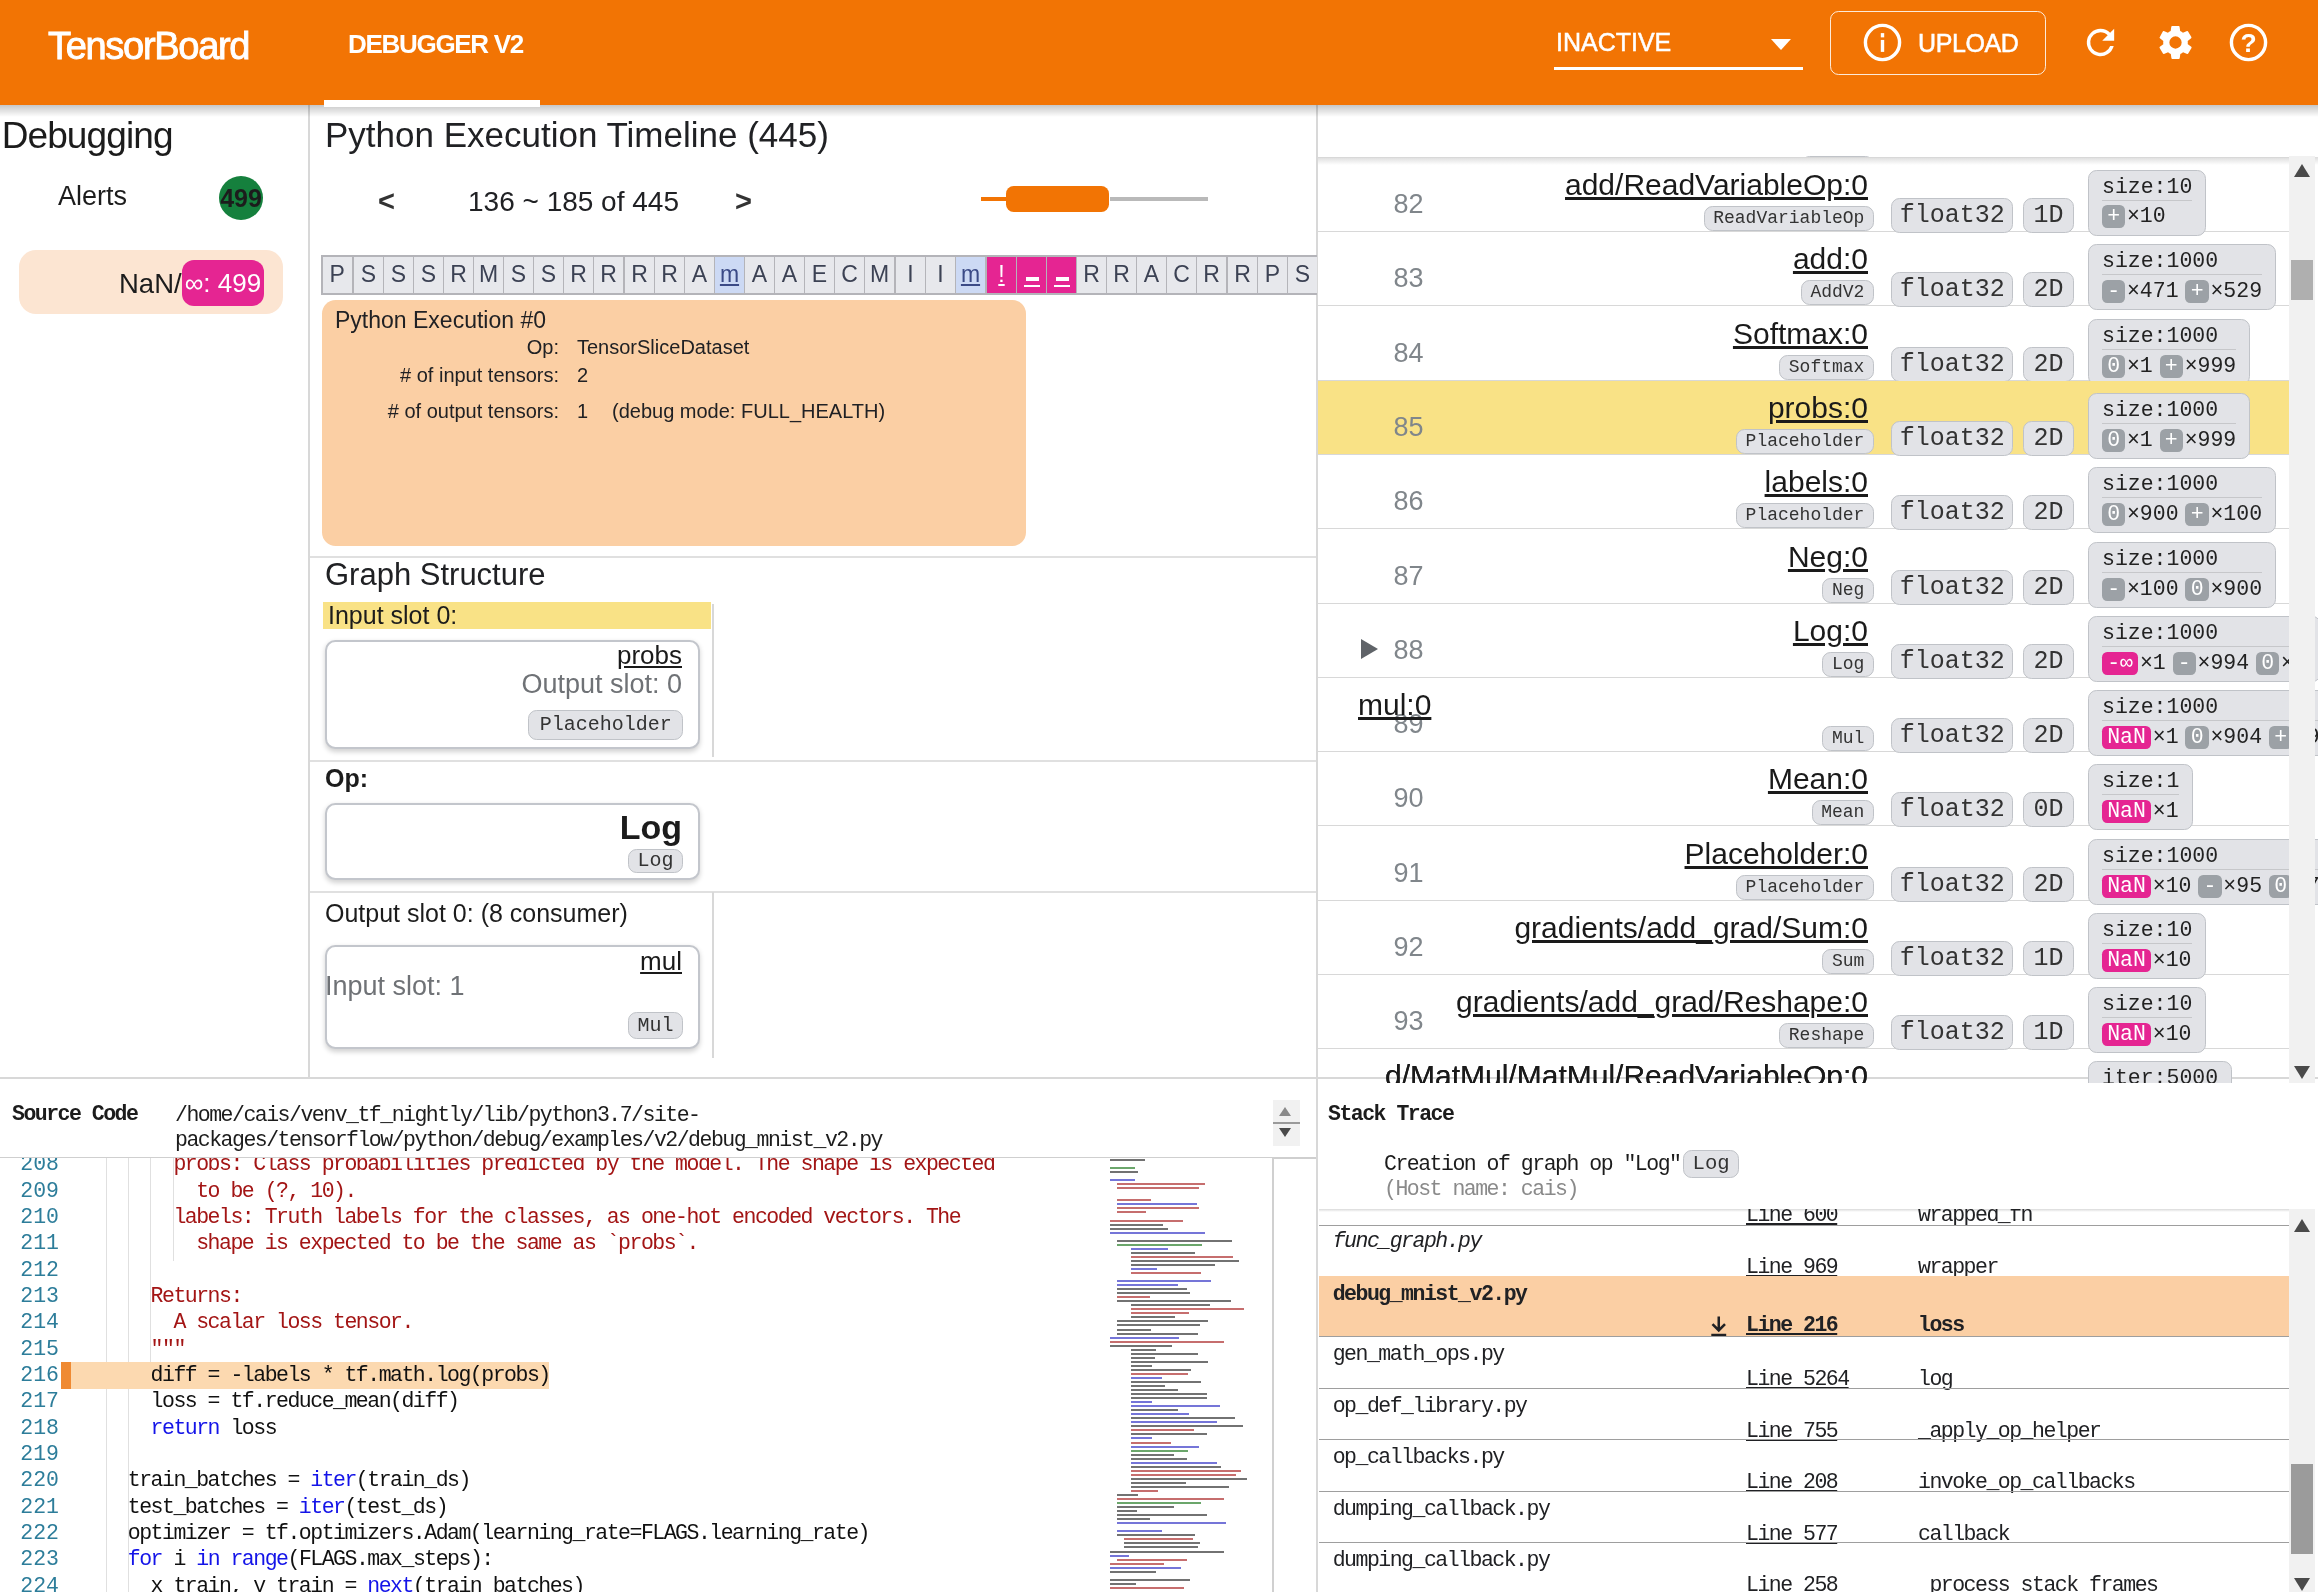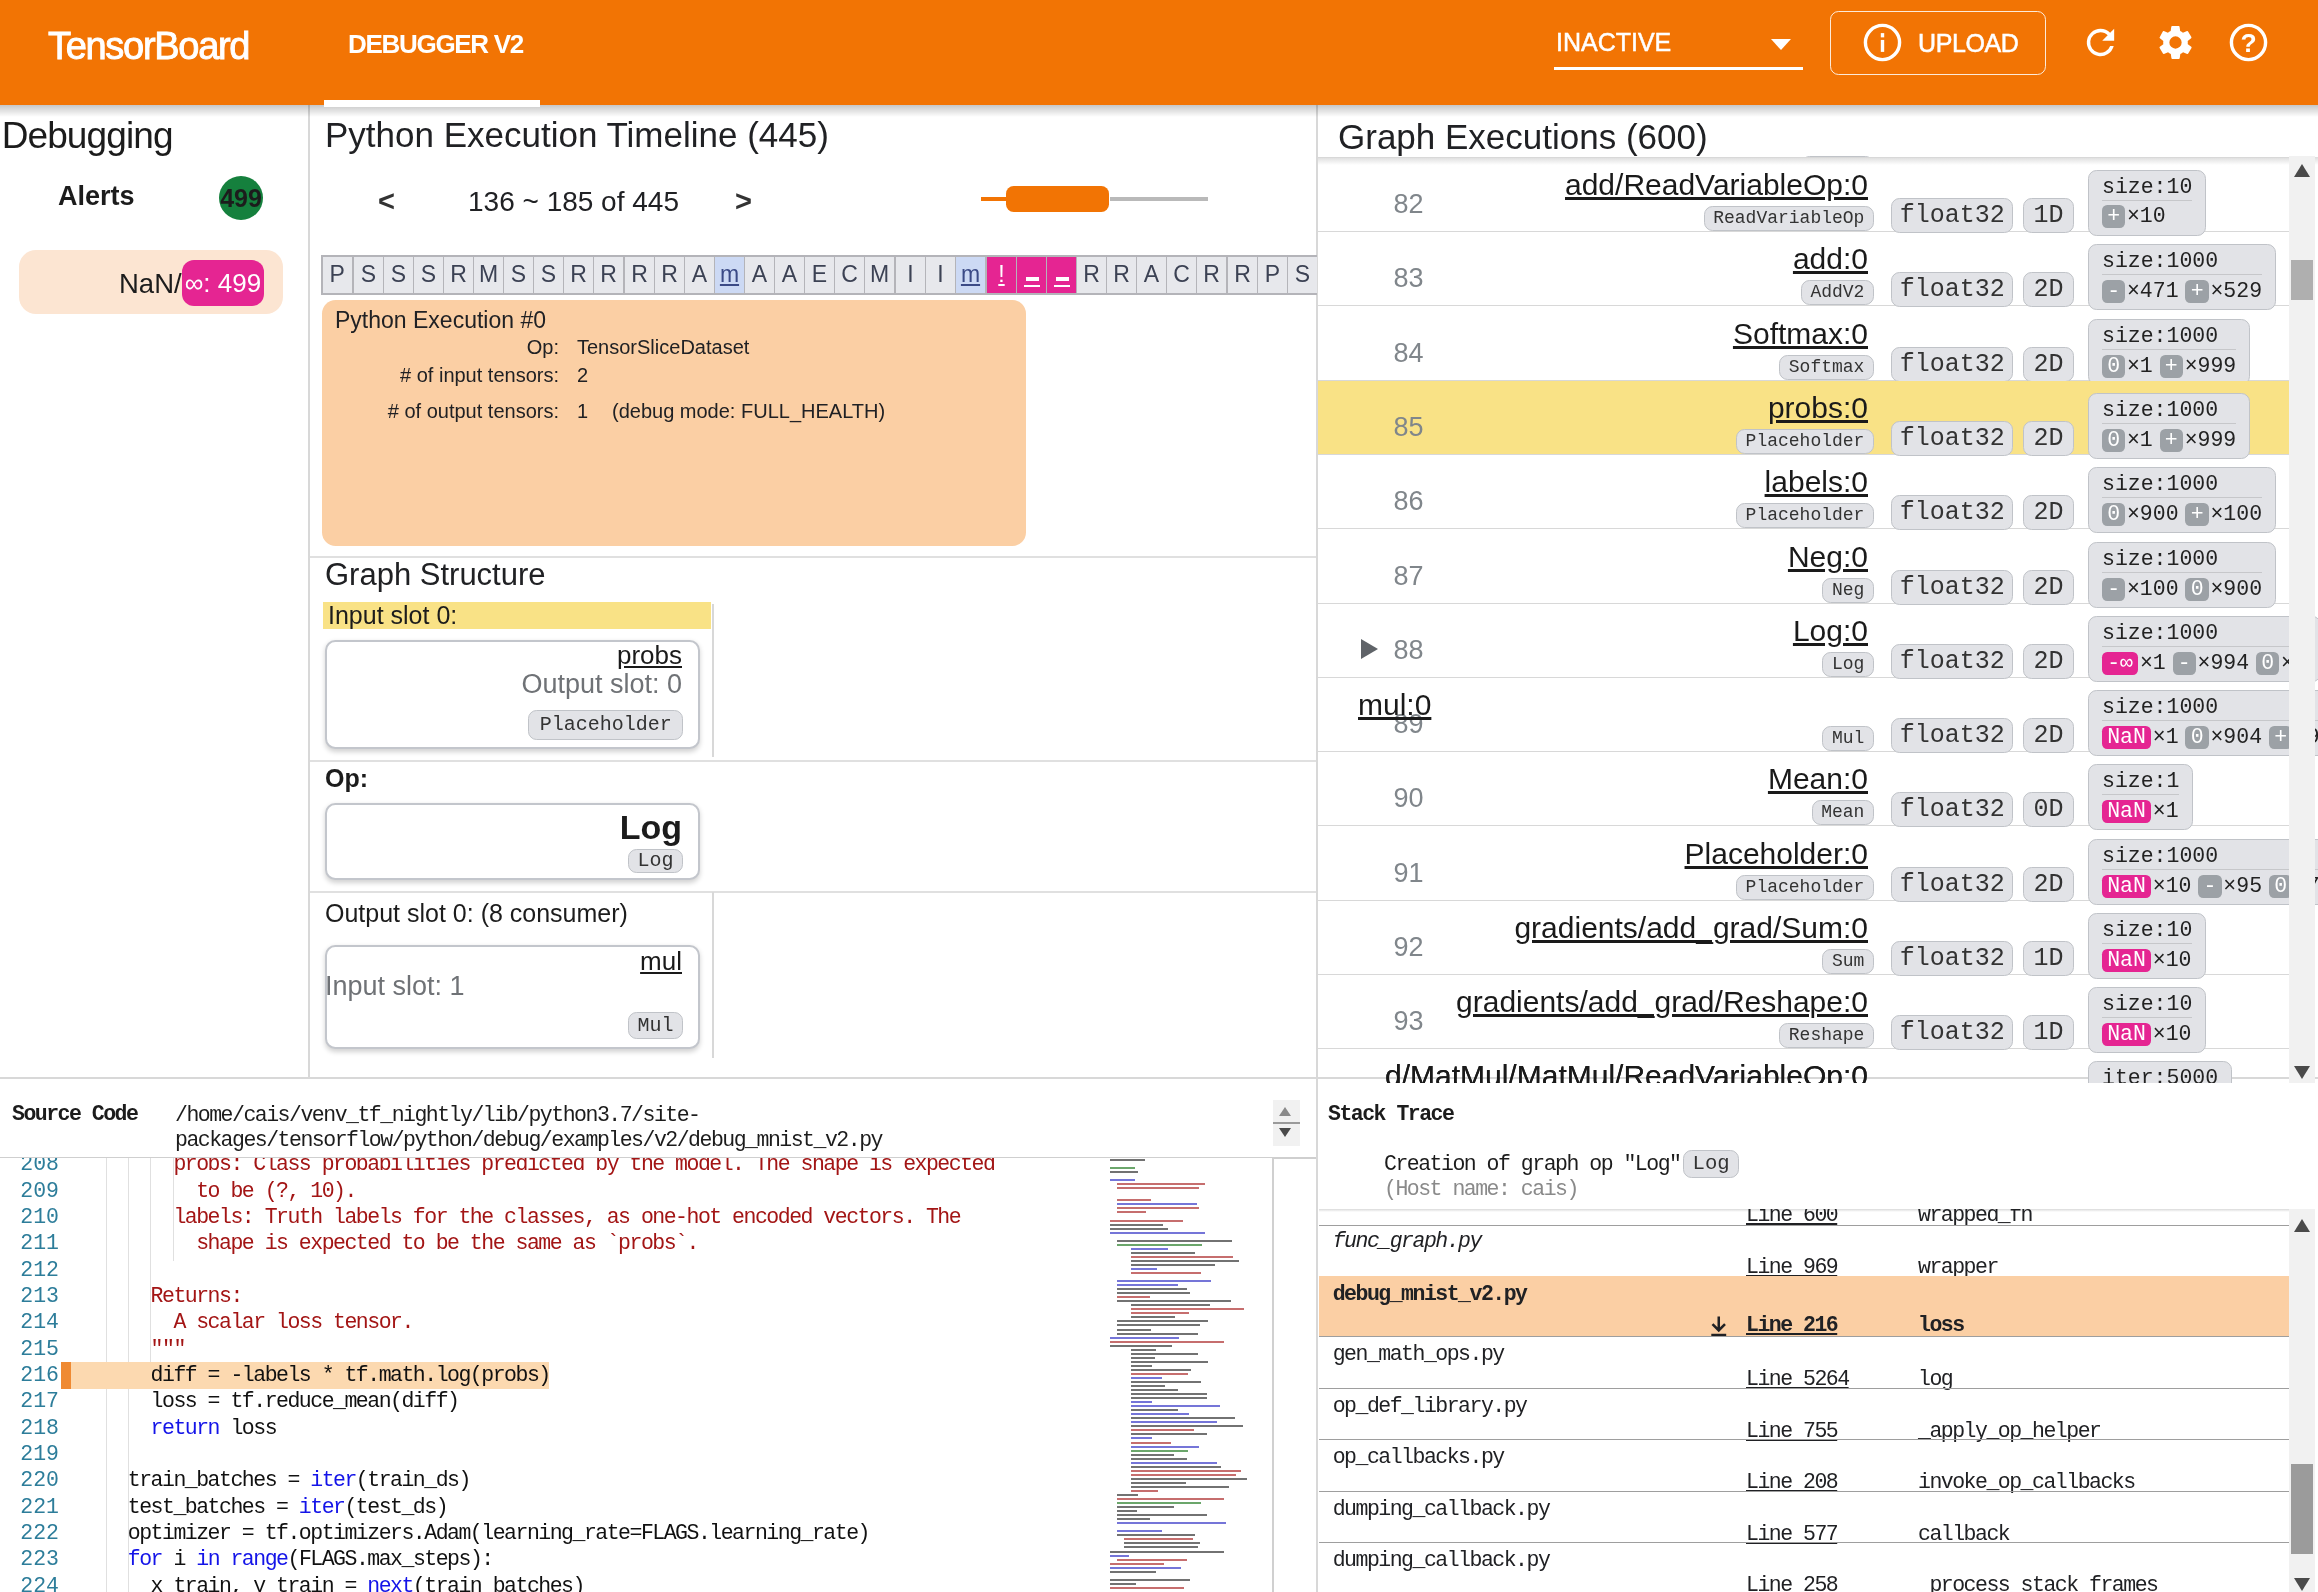--- a/index.html
+++ b/index.html
@@ -37,21 +37,21 @@
  <circle cx="12" cy="12" r="10" fill="none" stroke="#fff" stroke-width="2"></circle>
  <text x="12" y="17.5" text-anchor="middle" font-size="15.5" font-weight="bold" fill="#fff" font-family="Liberation Sans">?</text>
 </svg>
 
 <div class="abs" style="left:308px;top:105px;width:1.7px;height:972px;background:#d8d8d8;"></div>
 <div class="abs" style="left:1316px;top:105px;width:1.7px;height:972px;background:#d8d8d8;"></div>
 <div class="abs" style="left:0;top:1077px;width:2319px;height:1.7px;background:#d8d8d8;"></div>
 <div class="abs" style="left:1316px;top:1079px;width:1.7px;height:514px;background:#d8d8d8;"></div>
 
 <div class="abs" style="left:1.7px;top:115px;font-size:37px;letter-spacing:-0.9px;color:#1c1c1c;">Debugging</div>
-<div class="abs" style="left:58px;top:181px;font-size:27px;font-weight:700;color:#1c1c1c;">Alerts</div>
+<div class="abs" style="left:58px;top:181px;font-size:27px;font-weight:400;color:#1c1c1c;">Alerts</div>
 <div class="abs" style="left:219px;top:176px;width:44px;height:44px;border-radius:50%;background:#15803d;color:#1c1c1c;font-size:25px;font-weight:700;text-align:center;line-height:44px;">499</div>
 <div class="abs" style="left:19px;top:250px;width:264px;height:64px;border-radius:17px;background:#fcE5d2;"></div>
 <div class="abs" style="left:119px;top:268px;font-size:27.5px;color:#1c1c1c;">NaN/</div>
 <div class="abs" style="left:182px;top:260px;width:82px;height:46px;border-radius:12px;background:#e52592;color:#fff;font-size:26px;text-align:center;line-height:46px;">∞: 499</div>
 
 <div class="abs" style="left:325px;top:115px;font-size:35px;color:#202124;">Python Execution Timeline (445)</div>
 <div class="abs" style="left:378px;top:185px;font-size:29px;color:#333;font-weight:700;">&lt;</div>
 <div class="abs" style="left:468px;top:186px;font-size:28px;color:#202124;">136 ~ 185 of 445</div>
 <div class="abs" style="left:735px;top:185px;font-size:29px;color:#333;font-weight:700;">&gt;</div>
 <div class="abs" style="left:981px;top:197px;width:27.5px;height:4.3px;background:#f27404;"></div>
@@ -191,21 +191,20 @@
 <div class="abs" style="left:310px;top:891px;width:1006px;height:1.7px;background:#e0e0e0;"></div>
 <div class="abs" style="left:325px;top:899px;font-size:25px;color:#1c1c1c;">Output slot 0: (8 consumer)</div>
 <div class="abs" style="left:712px;top:892px;width:1.7px;height:166px;background:#d8d8d8;"></div>
 <div class="abs" style="left:325px;top:945px;width:375px;height:104px;background:#fff;border:2.6px solid #c3c6cc;border-radius:10.3px;box-shadow:0 2.6px 5.2px rgba(0,0,0,0.18);"></div>
 <div class="abs" style="left:325px;top:946px;width:357px;text-align:right;font-size:26px;"><a href="#g">mul</a></div>
 <div class="abs" style="left:325px;top:971px;width:357px;text-align:left;font-size:27px;color:#6f7276;">Input slot: 1</div>
 <div class="abs" style="left:520px;top:1012px;width:163px;height:28px;">
       <span class="chip" style="font-size:20px;line-height:25px;padding:0 8.6px;float:right;">Mul</span>
     </div>
 
-<div class="abs" style="left:1338px;top:117px;font-size:35px;color:#202124;">Graph Executions (600)</div>
 <div class="abs" style="left:1318px;top:157px;width:1000px;height:7.7px;background:linear-gradient(#dcdcdc,rgba(255,255,255,0));"></div>
 <div class="abs" style="left:1318px;top:156px;width:1000px;height:927px;overflow:hidden;">
       <div style="position:absolute;left:0;top:-72px;width:985px;height:74px;border-bottom:1.7px solid #d8d8d8;">
         <div style="position:absolute;left:0px;top:48px;width:556px;">
           <span class="chip" style="font-size:18px;line-height:23px;padding:0 8.6px;float:right;">AddV2</span>
         </div>
       </div>
       <div style="position:absolute;left:0;top:1.7px;width:985px;height:74px;border-bottom:1.7px solid #d8d8d8;">
         <div style="position:absolute;left:52px;top:31px;width:77px;text-align:center;font-size:27px;color:#80868b;">82</div>
         <div style="position:absolute;left:0px;top:10.3px;width:550px;text-align:right;font-size:30px;"><a href="#g">add/ReadVariableOp:0</a></div>

